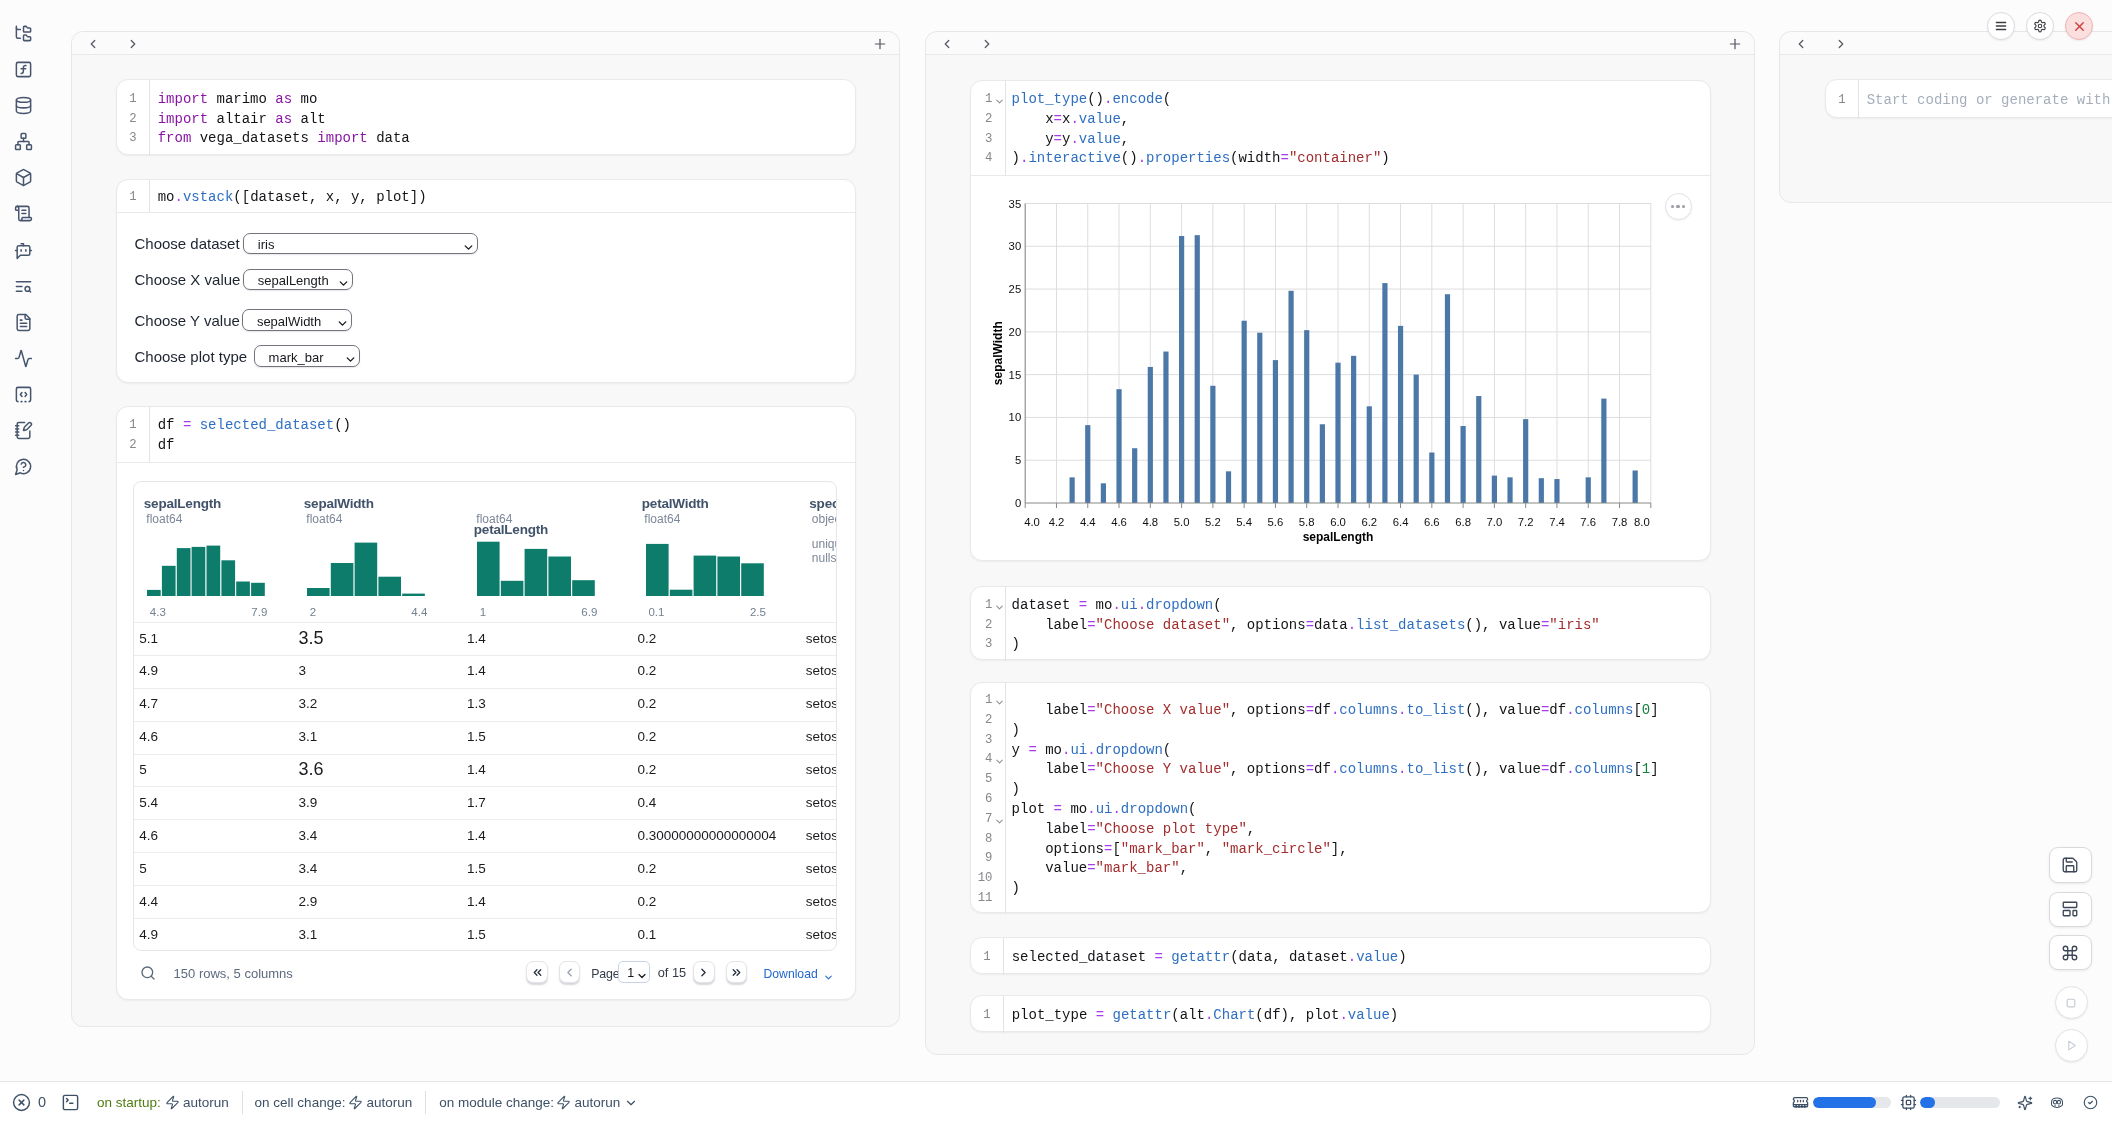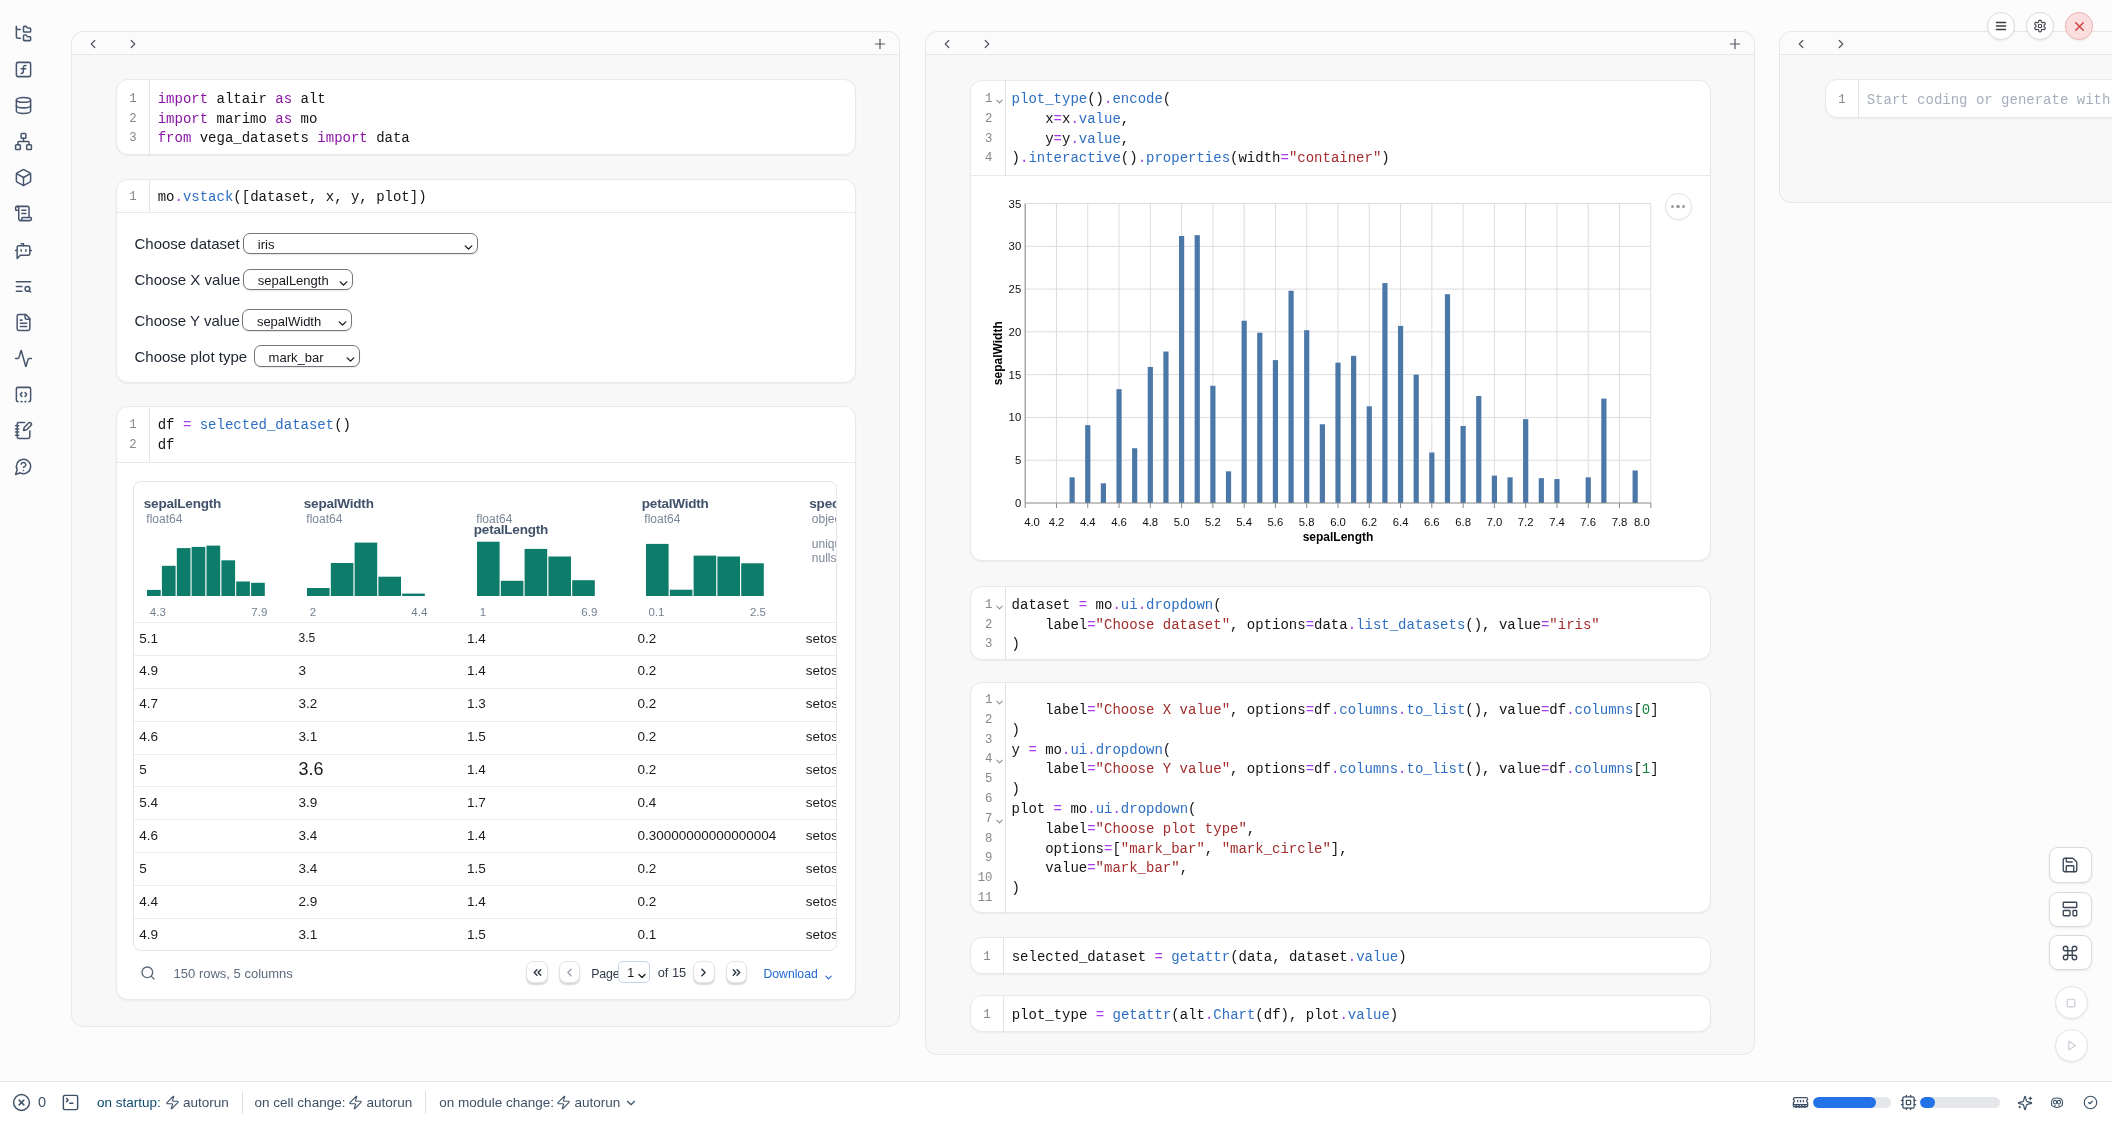--- a/index.html
+++ b/index.html
@@ -141,22 +141,22 @@
       </svg></div>
 </div>
 <div class="cell" style="left:116.0px;top:79.3px;width:740.0px;height:75.6px">
 <div class="codewrap" style="height:75.6px">
 <div class="gutter" style="width:33.2px">
 <div class="gl" style="padding-right:12.6px">1</div>
 <div class="gl" style="padding-right:12.6px">2</div>
 <div class="gl" style="padding-right:12.6px">3</div>
 </div>
       <div class="lines" style="padding-left:7.5px">
+<div class="cl"><span class="k">import</span> marimo <span class="k">as</span> mo</div>
 <div class="cl"><span class="k">import</span> altair <span class="k">as</span> alt</div>
-<div class="cl"><span class="k">import</span> marimo <span class="k">as</span> mo</div>
 <div class="cl"><span class="k">from</span> vega_datasets <span class="k">import</span> data</div>
 </div>
     </div>
 </div>
 <div class="cell" style="left:116.0px;top:179.4px;width:740.0px;height:203.3px">
 <div class="codewrap" style="height:31.6px">
 <div class="gutter" style="width:33.2px">
 <div class="gl" style="padding-right:12.6px">1</div>
 </div>
       <div class="lines" style="padding-left:7.5px">
@@ -252,21 +252,21 @@
 <div style="position:absolute;left:15.5px;top:124.0px;font-size:11.5px;line-height:13.3px;color:#72808f;white-space:pre;">4.3</div>
 <div style="position:absolute;left:114.0px;top:124.0px;font-size:11.5px;line-height:13.3px;color:#72808f;white-space:pre;width:19px;text-align:right;">7.9</div>
 <div style="position:absolute;left:175.5px;top:124.0px;font-size:11.5px;line-height:13.3px;color:#72808f;white-space:pre;">2</div>
 <div style="position:absolute;left:274.0px;top:124.0px;font-size:11.5px;line-height:13.3px;color:#72808f;white-space:pre;width:19px;text-align:right;">4.4</div>
 <div style="position:absolute;left:345.5px;top:124.0px;font-size:11.5px;line-height:13.3px;color:#72808f;white-space:pre;">1</div>
 <div style="position:absolute;left:444.0px;top:124.0px;font-size:11.5px;line-height:13.3px;color:#72808f;white-space:pre;width:19px;text-align:right;">6.9</div>
 <div style="position:absolute;left:514.1px;top:124.0px;font-size:11.5px;line-height:13.3px;color:#72808f;white-space:pre;">0.1</div>
 <div style="position:absolute;left:612.6px;top:124.0px;font-size:11.5px;line-height:13.3px;color:#72808f;white-space:pre;width:19px;text-align:right;">2.5</div>
 <div style="position:absolute;left:0;top:140.4px;width:704px;height:32.9px;border-top:1px solid #ededf0"></div>
 <div style="position:absolute;left:5.0px;top:149.0px;font-size:13.5px;line-height:15.7px;color:#1b1b1f;white-space:pre;">5.1</div>
-<div style="position:absolute;left:164.3px;top:149.0px;font-size:12px;line-height:15.7px;color:#1b1b1f;white-space:pre;">3.5</div>
+<div style="position:absolute;left:164.3px;top:149.0px;font-size:18px;line-height:15.7px;color:#1b1b1f;white-space:pre;">3.5</div>
 <div style="position:absolute;left:332.7px;top:149.0px;font-size:13.5px;line-height:15.7px;color:#1b1b1f;white-space:pre;">1.4</div>
 <div style="position:absolute;left:503.1px;top:149.0px;font-size:13.5px;line-height:15.7px;color:#1b1b1f;white-space:pre;">0.2</div>
 <div style="position:absolute;left:671.5px;top:149.0px;font-size:13.5px;line-height:15.7px;color:#1b1b1f;white-space:pre;">setosa</div>
 <div style="position:absolute;left:0;top:173.3px;width:704px;height:32.9px;border-top:1px solid #ededf0"></div>
 <div style="position:absolute;left:5.0px;top:181.9px;font-size:13.5px;line-height:15.7px;color:#1b1b1f;white-space:pre;">4.9</div>
 <div style="position:absolute;left:164.3px;top:181.9px;font-size:13.5px;line-height:15.7px;color:#1b1b1f;white-space:pre;">3</div>
 <div style="position:absolute;left:332.7px;top:181.9px;font-size:13.5px;line-height:15.7px;color:#1b1b1f;white-space:pre;">1.4</div>
 <div style="position:absolute;left:503.1px;top:181.9px;font-size:13.5px;line-height:15.7px;color:#1b1b1f;white-space:pre;">0.2</div>
 <div style="position:absolute;left:671.5px;top:181.9px;font-size:13.5px;line-height:15.7px;color:#1b1b1f;white-space:pre;">setosa</div>
 <div style="position:absolute;left:0;top:206.2px;width:704px;height:32.9px;border-top:1px solid #ededf0"></div>
@@ -635,21 +635,21 @@
       <circle cx="12" cy="12" r="10"></circle>
       <path d="m15 9-6 6"></path>
       <path d="m9 9 6 6"></path>
     </svg></div>
 <div style="position:absolute;left:38.0px;top:1094.1px;font-size:14.5px;line-height:16.8px;color:#3d5166;white-space:pre;">0</div>
 <div style="position:absolute;left:61.0px;top:1093.0px;"><svg style="" width="19" height="19" viewBox="0 0 24 24" fill="none" stroke="#3d5166" stroke-width="1.80" stroke-linecap="round" stroke-linejoin="round">
       <path d="m7 11 2-2-2-2"></path>
       <path d="M11 13h4"></path>
       <rect width="18" height="18" x="3" y="3" rx="2" ry="2"></rect>
     </svg></div>
-<div style="position:absolute;left:97.0px;top:1094.7px;font-size:13.5px;line-height:15.7px;color:#0c4a6e;white-space:pre;">on startup:</div>
+<div style="position:absolute;left:97.0px;top:1094.7px;font-size:13.5px;line-height:15.7px;color:#4d7c0f;white-space:pre;">on startup:</div>
 <div style="position:absolute;left:165.0px;top:1095.0px;"><svg style="" width="15" height="15" viewBox="0 0 24 24" fill="none" stroke="#3d5166" stroke-width="1.80" stroke-linecap="round" stroke-linejoin="round">
       <path d="M4 14a1 1 0 0 1-.78-1.63l9.9-10.2a.5.5 0 0 1 .86.46l-1.92 6.02A1 1 0 0 0 13 10h7a1 1 0 0 1 .78 1.63l-9.9 10.2a.5.5 0 0 1-.86-.46l1.92-6.02A1 1 0 0 0 11 14z"></path>
     </svg></div>
 <div style="position:absolute;left:183.0px;top:1094.7px;font-size:13.5px;line-height:15.7px;color:#3d5166;white-space:pre;">autorun</div>
 <div style="position:absolute;left:242px;top:1091px;width:1px;height:23px;background:#e0e0e4"></div>
 <div style="position:absolute;left:254.6px;top:1094.7px;font-size:13.5px;line-height:15.7px;color:#3d5166;white-space:pre;">on cell change:</div>
 <div style="position:absolute;left:348.0px;top:1095.0px;"><svg style="" width="15" height="15" viewBox="0 0 24 24" fill="none" stroke="#3d5166" stroke-width="1.80" stroke-linecap="round" stroke-linejoin="round">
       <path d="M4 14a1 1 0 0 1-.78-1.63l9.9-10.2a.5.5 0 0 1 .86.46l-1.92 6.02A1 1 0 0 0 13 10h7a1 1 0 0 1 .78 1.63l-9.9 10.2a.5.5 0 0 1-.86-.46l1.92-6.02A1 1 0 0 0 11 14z"></path>
     </svg></div>
 <div style="position:absolute;left:366.5px;top:1094.7px;font-size:13.5px;line-height:15.7px;color:#3d5166;white-space:pre;">autorun</div>

